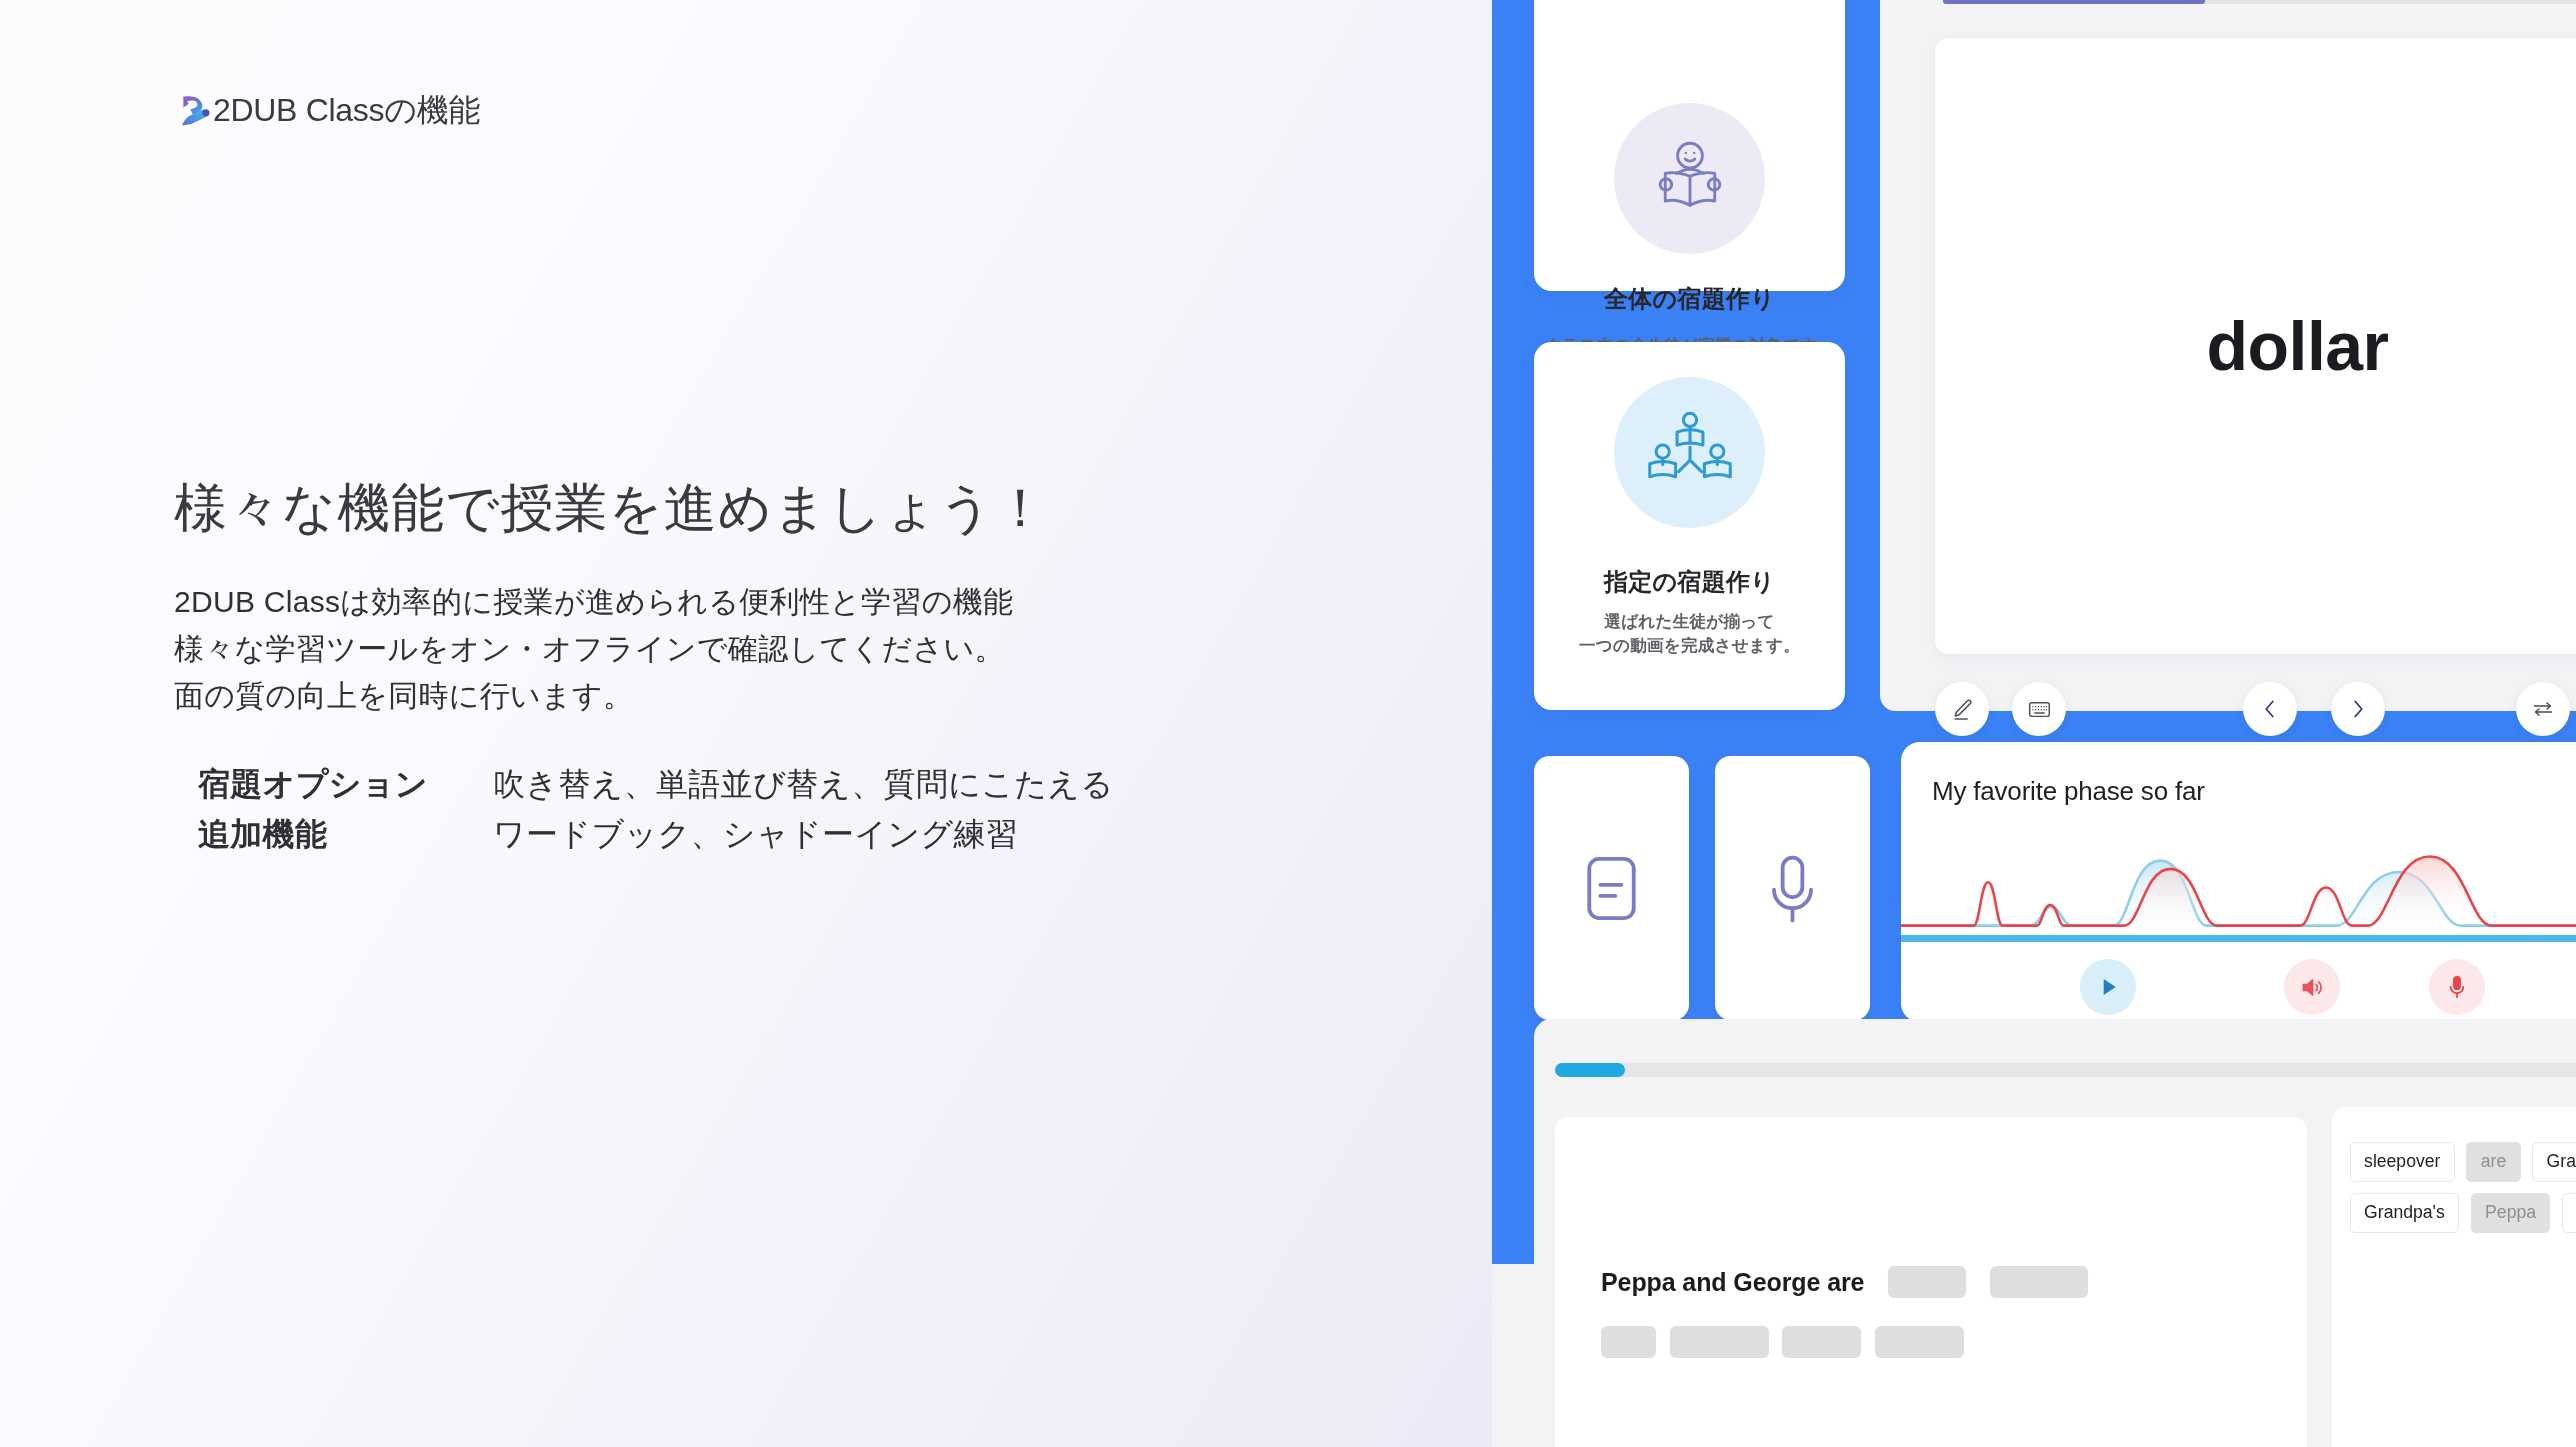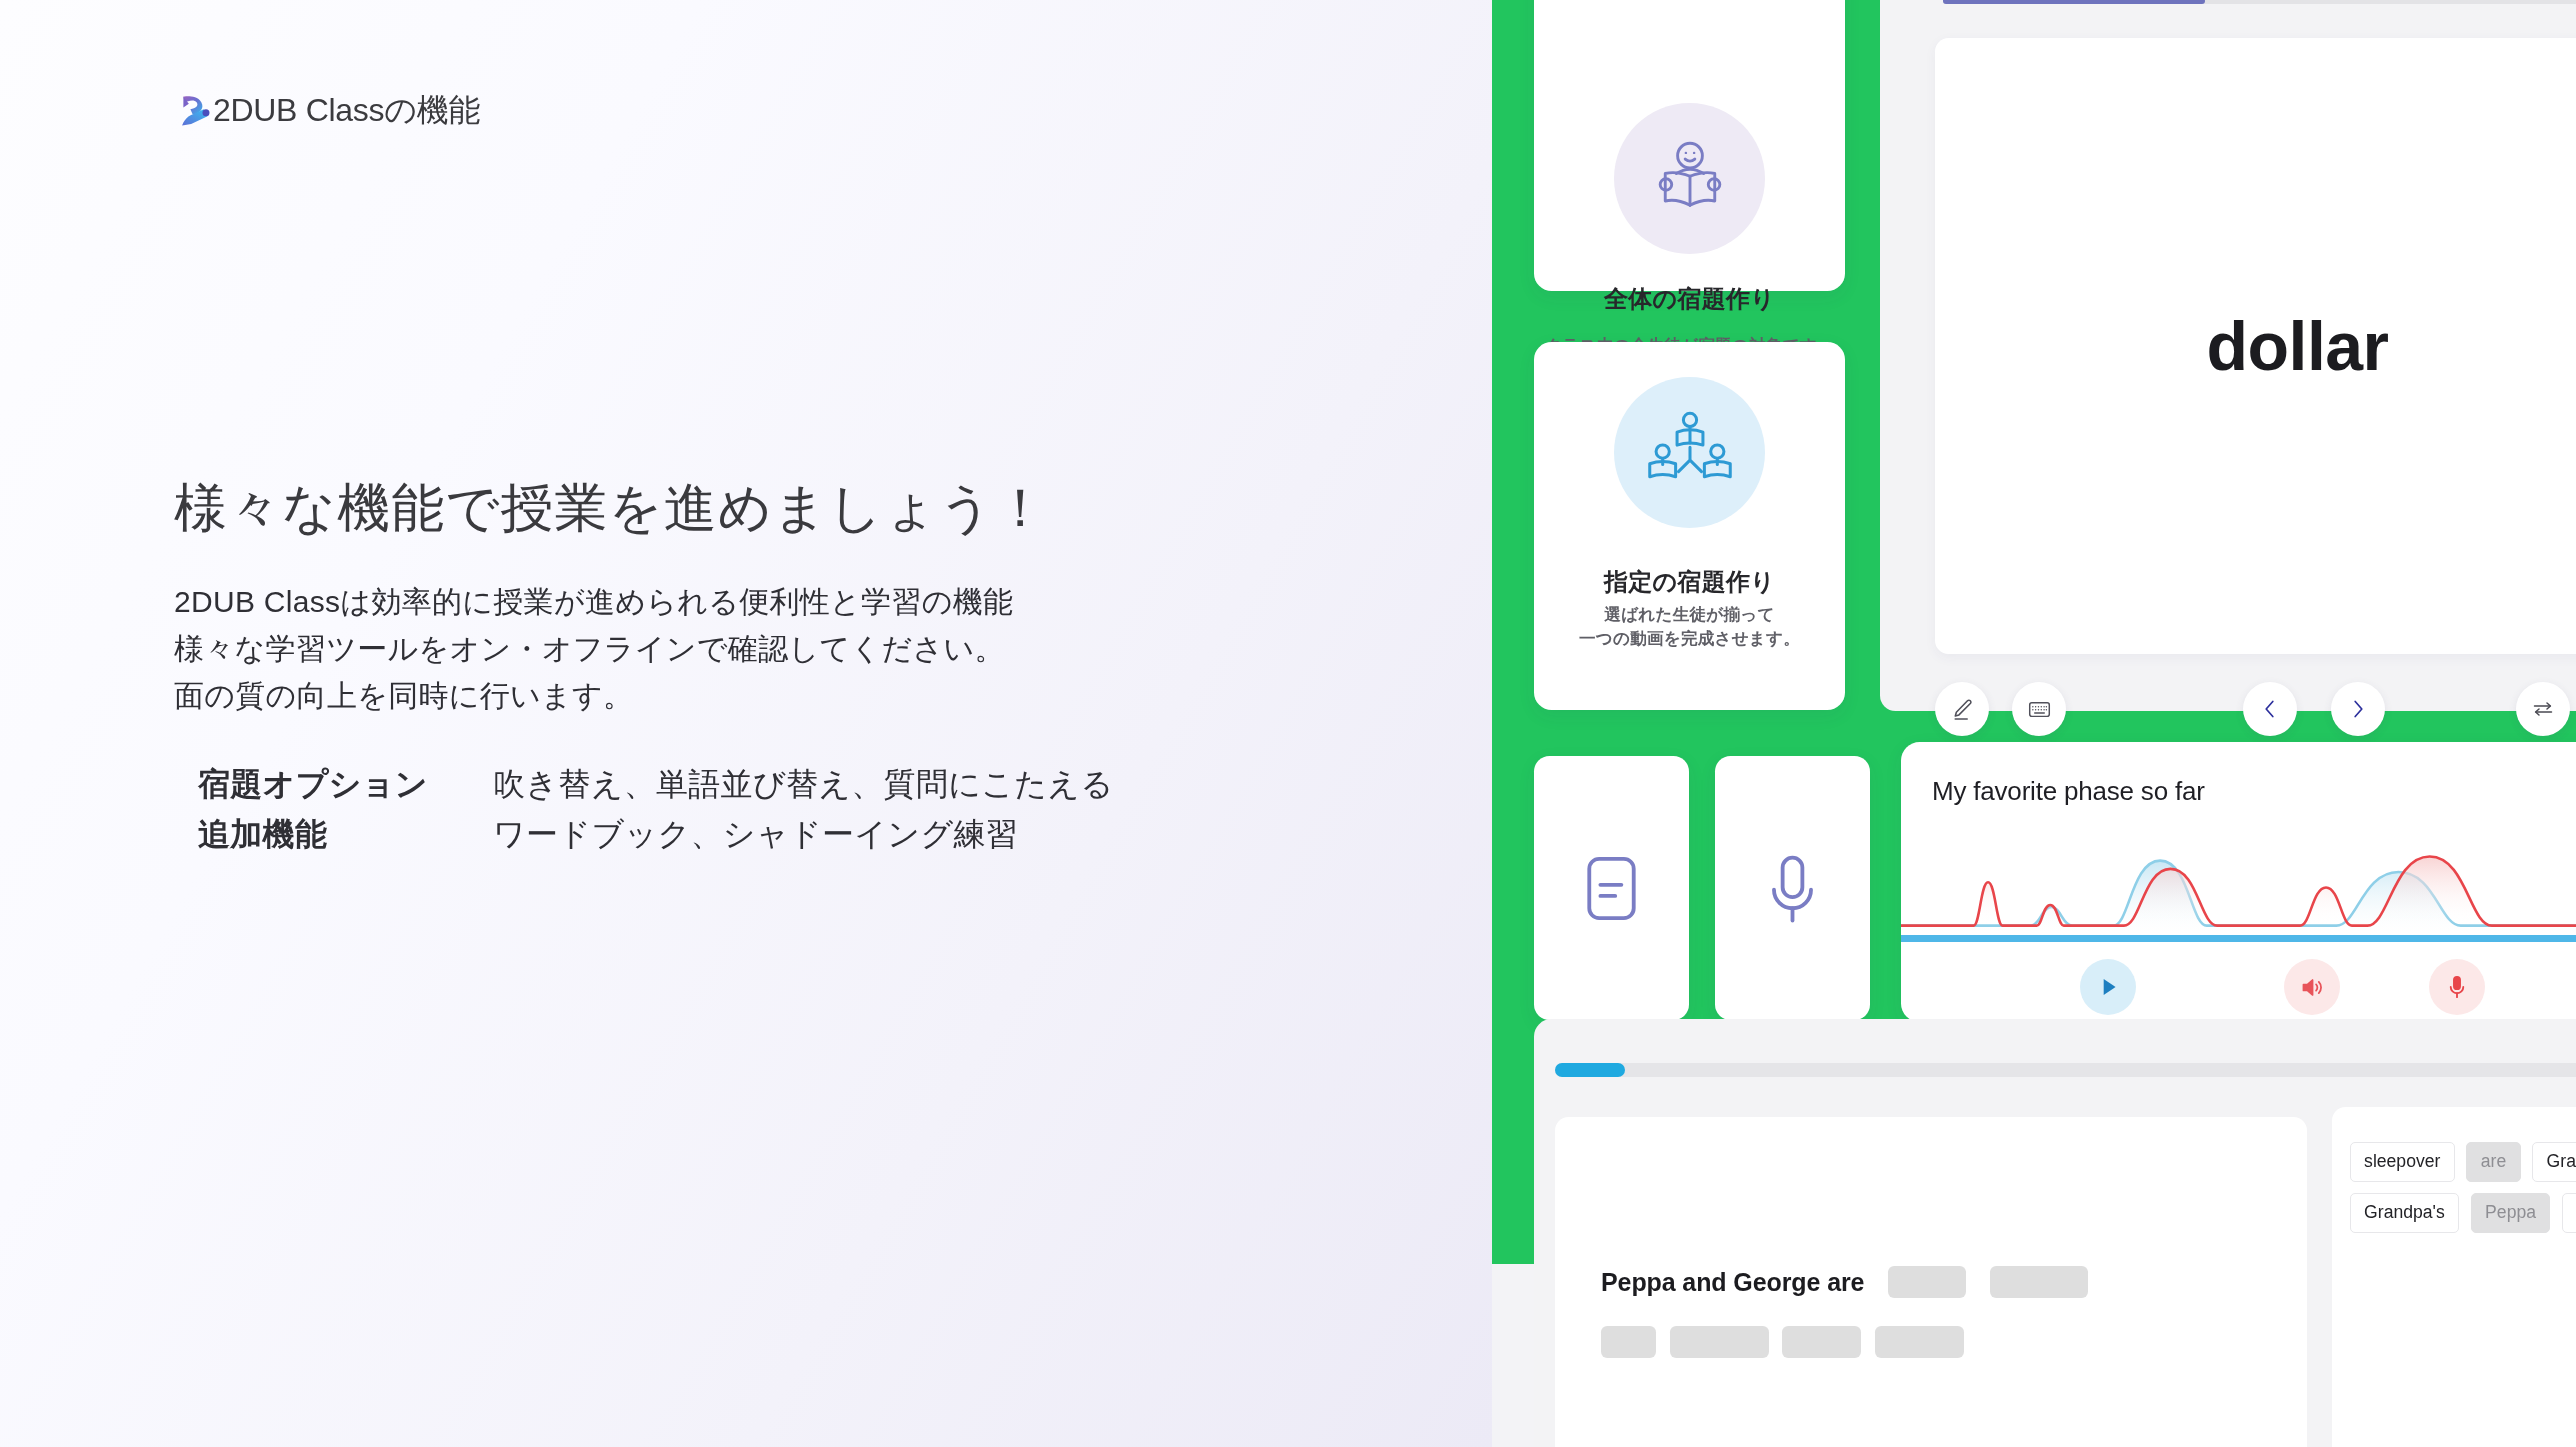--- a/index.html
+++ b/index.html
@@ -51,21 +51,21 @@
   #feature-table .fkey {
     font-weight: 700; width: 295px; flex: 0 0 295px;
     letter-spacing: 0.3px;
   }
   #feature-table .fval { font-weight: 400; letter-spacing: 0.3px; white-space: nowrap; }
 
   
   #right-area {
     position: absolute; left: 1492px; top: 0;
     width: 1084px; height: 1264px;
-    background: #22c55e;
+    background: #3b82f6;
   }
 
   .card {
     position: absolute;
     background: #ffffff;
     border-radius: 17.6px;
     box-shadow: 0 5.2px 17.6px rgba(60,60,110,0.07);
   }
 
   
@@ -282,21 +282,21 @@
             <circle cx="13" cy="31" r="4.6"></circle>
             <path d="M4 39.5 Q13 36.2 22 39.5 L22 48.5 Q13 45.5 4 48.5 Z"></path>
             <path d="M13 36 L13 40"></path>
             <circle cx="51" cy="31" r="4.6"></circle>
             <path d="M42 39.5 Q51 36.2 60 39.5 L60 48.5 Q51 45.5 42 48.5 Z"></path>
             <path d="M51 36 L51 40"></path>
           </svg>
         </div>
       </div>
       <div class="hw-title" style="margin-top:38px;">指定の宿題作り</div>
-      <div class="hw-desc" style="margin-top:5px;">
+      <div class="hw-desc" style="margin-top:12px;">
         <div>選ばれた生徒が揃って</div>
         <div>一つの動画を完成させます。</div>
       </div>
     </div>
 
     <div id="dollar-shell">
       <div id="dollar-progress-track">
         <div id="dollar-progress-fill"></div>
       </div>
       <div id="dollar-card">

